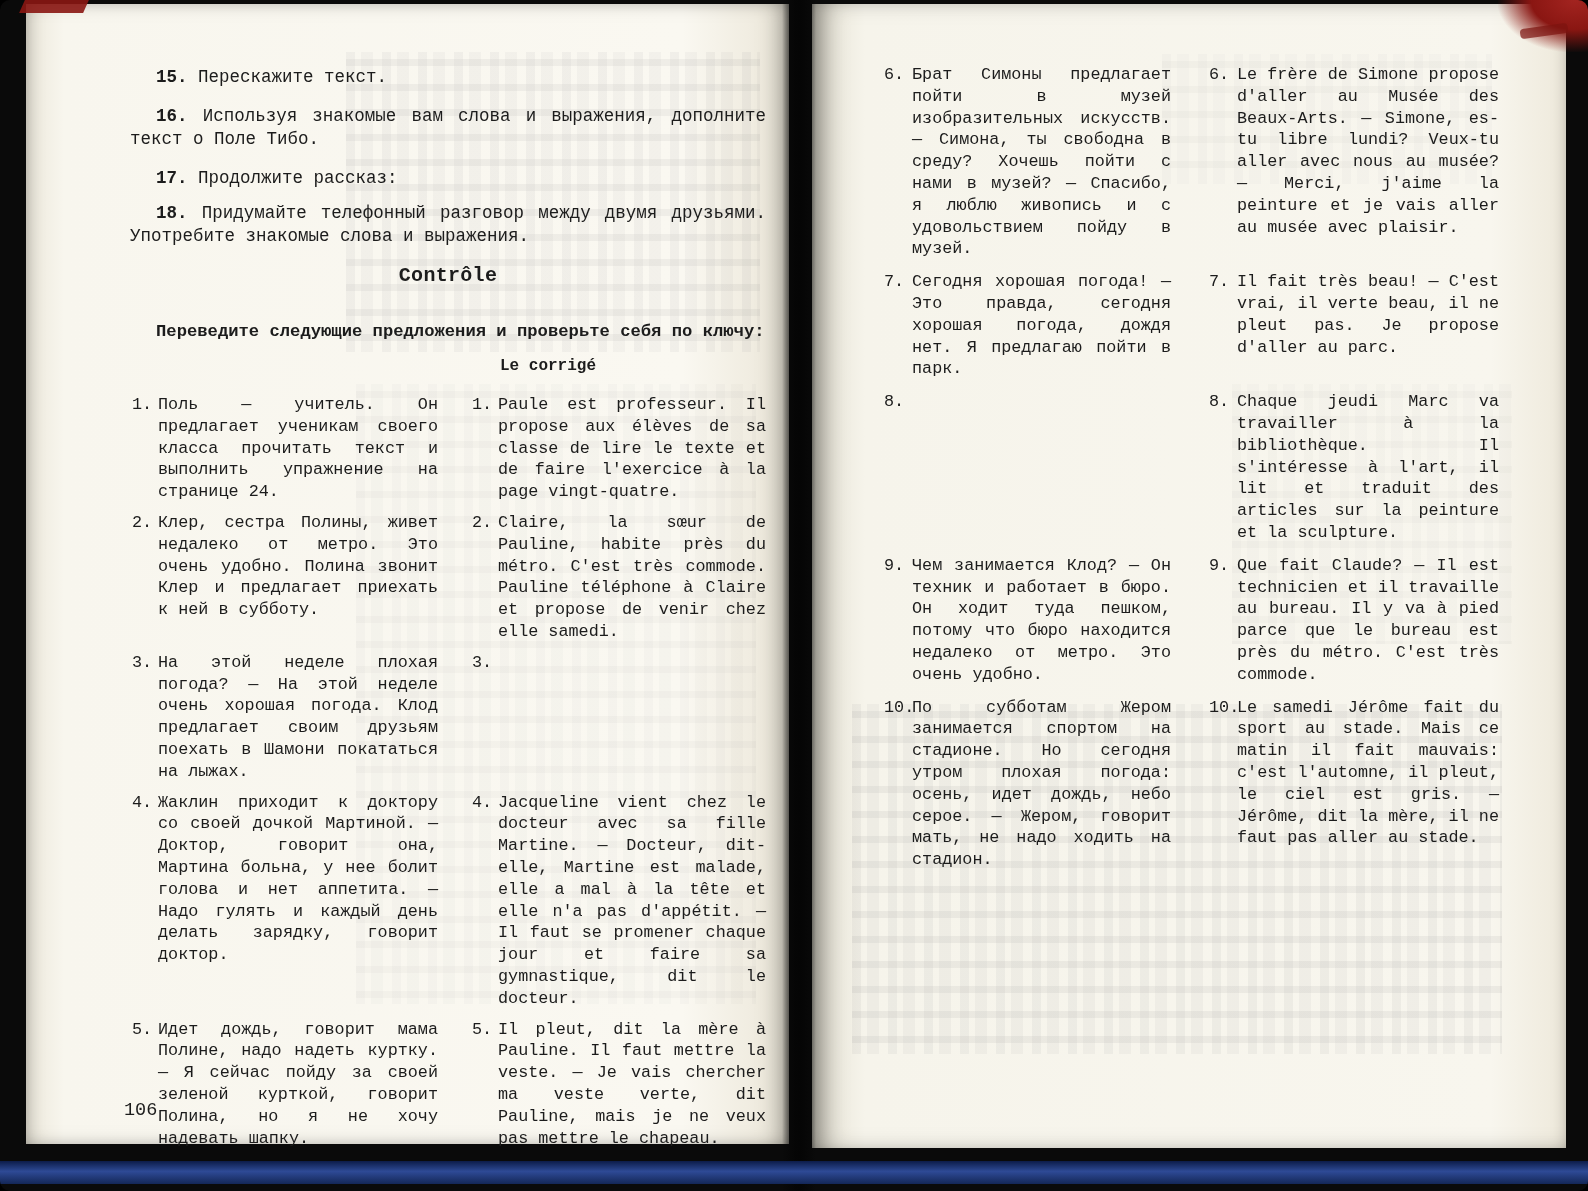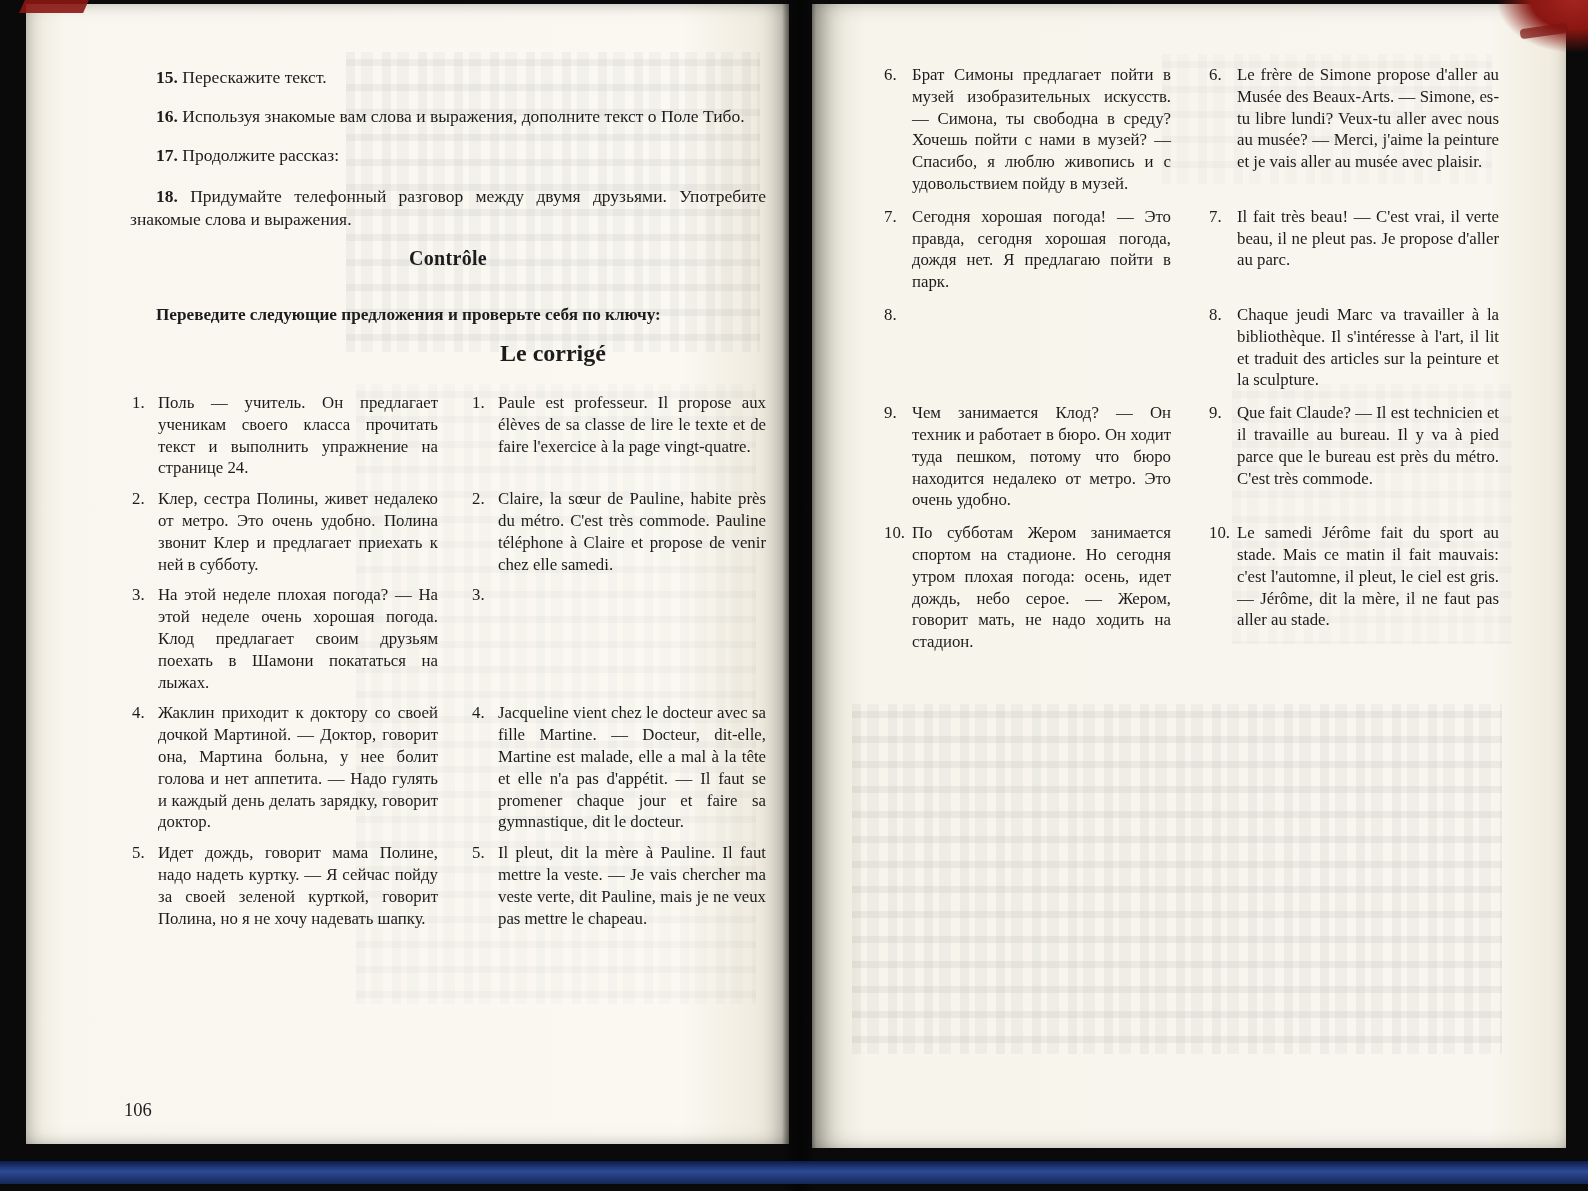--- a/index.html
+++ b/index.html
@@ -2,22 +2,23 @@
 <html style="--paper: #f8f6ee; --ink: #1c1c1c; --cover_blue: #2e4a96; --cover_red: #8a1612;"><head>
 <meta charset="utf-8">
 <style>
   :root{
     --paper:#f8f6ee; --ink:#1c1c1c; --cover_blue:#2e4a96; --cover_red:#8a1612;
   }
   html,body{margin:0;padding:0;background:#000;}
   .spread{
     position:relative; width:1588px; height:1191px; overflow:hidden;
     background:#0a0a0a;
-    font-family:Liberation Serif, serif;
+    font-family:Liberation Mono, monospace;
     color:var(--ink);
+    border-radius:10px;
   }
   
   .page{position:absolute; background:var(--paper);}
   .page.left{
     left:26px; top:4px; width:763px; height:1140px;
     background:linear-gradient(90deg,#ece8db 0%,#f8f6ee 5%,#faf8f1 86%,#ebe6d8 100%);
     box-shadow: inset -16px 0 26px -12px rgba(0,0,0,.5), inset 8px 0 20px -10px rgba(0,0,0,.4);
   }
   .page.right{
     left:812px; top:4px; width:754px; height:1144px;
@@ -48,26 +49,26 @@
   .bleed{
     position:absolute; pointer-events:none; opacity:.5; filter:blur(.6px);
     background-image:
       repeating-linear-gradient(90deg, rgba(75,75,88,.10) 0 9px, rgba(75,75,88,0) 9px 15px, rgba(75,75,88,.08) 15px 27px, rgba(75,75,88,0) 27px 36px),
       repeating-linear-gradient(180deg, rgba(0,0,0,0) 0 7px, rgba(40,40,50,.10) 7px 14px, rgba(0,0,0,0) 14px 25px);
   }
   
   .lp-flow{position:absolute; left:104px; top:62px; width:636px;}
   p.ex{margin:0 0 16px; text-indent:26px; font-size:17.5px; line-height:23px; text-align:justify;}
   p.ex .num{font-weight:bold;}
-  p.ex17{margin-bottom:18px;}
+  p.ex17{margin-bottom:12px;}
   p.story{margin:0 0 18px; font-size:17.5px; line-height:23px;}
   h2.controle{margin:10px 0 34px; text-align:center; font-size:20px; font-weight:bold; letter-spacing:.3px;}
   p.instruction{margin:0 0 14px; font-weight:bold; text-indent:26px; font-size:17.2px; line-height:22px;}
   .cols{display:grid; grid-template-columns:308px 296px; column-gap:32px; row-gap:9px;}
-  .corrige{grid-column:2; font-weight:bold; font-size:24px; padding-left:30px; margin:0 0 16px;}
+  .corrige{grid-column:2; font-weight:bold; font-size:16px; padding-left:30px; margin:0 0 10px;}
   .item{
     position:relative; padding-left:28px; font-size:16.8px; line-height:21.8px;
     text-align:justify; hyphens:auto; -webkit-hyphens:auto;
   }
   .item .num{position:absolute; left:2px; top:0;}
   .pgnum{position:absolute; left:98px; top:1096px; font-size:18.5px;}
   
   .rp-cols{
     position:absolute; left:70px; top:60px; width:617px;
     display:grid; grid-template-columns:289px 292px; column-gap:36px; row-gap:11px;

